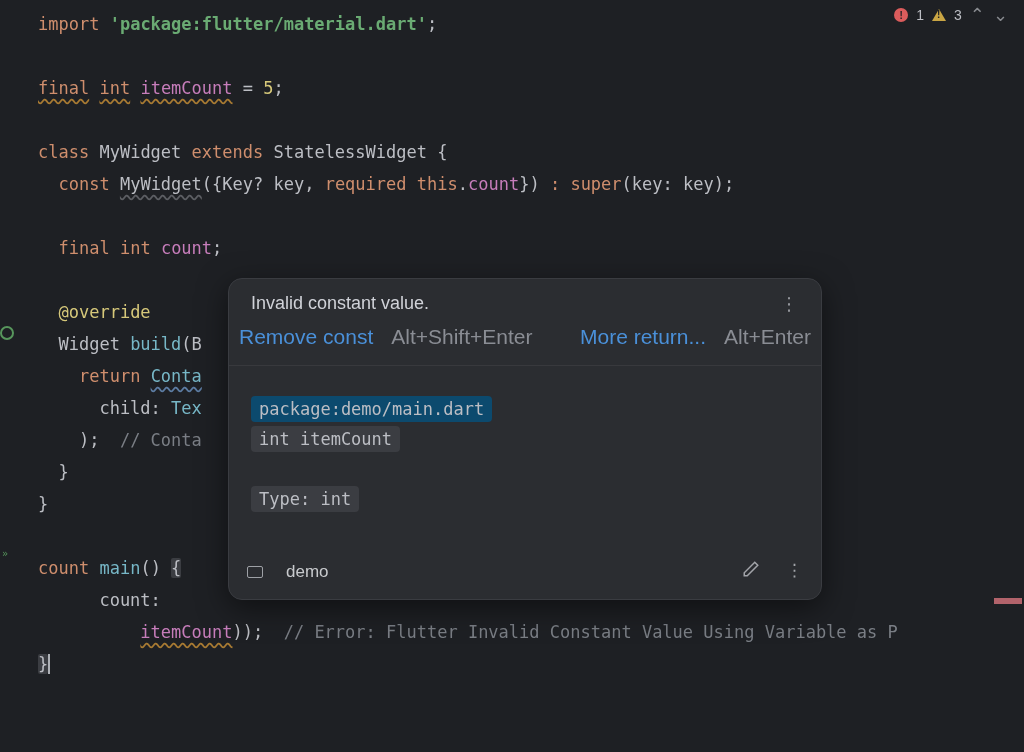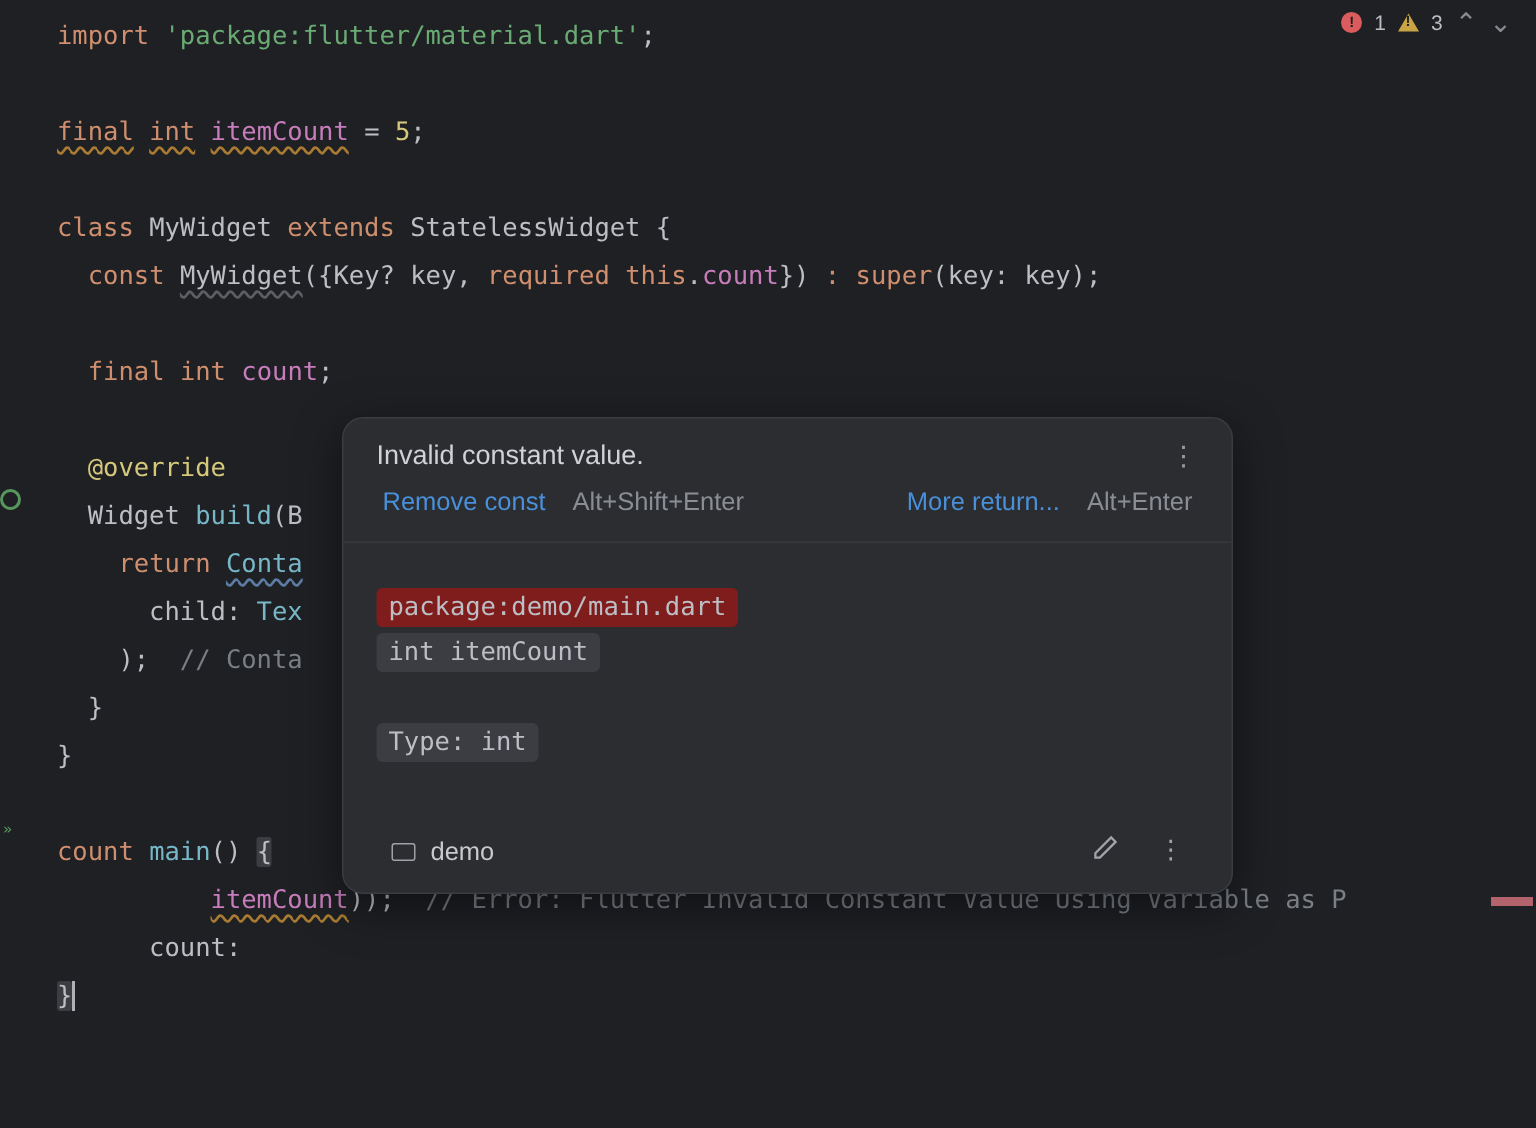--- a/index.html
+++ b/index.html
@@ -12,21 +12,21 @@
     color: #bcbec4;
     overflow: hidden;
     position: relative;
   }
   .editor {
     padding: 8px 0 0 38px;
     line-height: 32px;
   }
   .editor .line { white-space: pre; }
   .k  { color: #cf8e6d; }
-  .s  { color: #6aab73; }
+  .s  { color: #6aab73; font-weight: bold; }
   .fn { color: #77b7c7; }
   .prop { color: #c77dbb; }
   .yw { color: #d6c87a; }
   .cm { color: #7a7e85; }
   .squig-o { text-decoration: underline wavy #a87a32; text-underline-offset: 4px; }
   .squig-b { text-decoration: underline wavy #5c7ca3; text-underline-offset: 4px; }
   .squig-w { text-decoration: underline wavy #5c5e63; text-underline-offset: 4px; }
   .hl-brace { background: #3b3d42; border-radius: 2px; }
   .cursor { border-right: 2px solid #aeb1b6; }
 
@@ -94,42 +94,42 @@
   }
   .popup-head {
     padding: 14px 22px 6px;
     display: flex;
     justify-content: space-between;
     align-items: flex-start;
   }
   .popup-title { color: #d0d2d8; font-size: 18px; }
   .popup-menu { color: #9a9ca2; font-size: 18px; letter-spacing: 1px; cursor: pointer; }
   .popup-actions {
-    padding: 4px 26px 16px;
+    padding: 4px 10px 16px;
     display: flex;
     gap: 18px;
-    font-size: 17px;
+    font-size: 21px;
     border-bottom: 1px solid #38393d;
   }
   .a-link { color: #4a90d9; cursor: pointer; }
   .a-hint { color: #8a8d94; }
   .popup-body {
     padding: 28px 22px 36px;
     font-family: 'Menlo', 'Consolas', monospace;
     font-size: 17px;
     color: #bcbec4;
     line-height: 30px;
   }
-  .chip1 { background: #7f1d1d; padding: 3px 8px; border-radius: 4px; }
+  .chip1 { background: #0c4a6e; padding: 3px 8px; border-radius: 4px; }
   .chip2 { background: #3b3d42; padding: 3px 8px; border-radius: 4px; }
   .popup-foot {
-    padding: 10px 32px 16px;
+    padding: 10px 18px 16px;
     display: flex;
     align-items: center;
-    gap: 10px;
+    gap: 23px;
     font-family: -apple-system, sans-serif;
     font-size: 17px;
     color: #c8cacd;
   }
   .folder-icon {
     width: 16px; height: 12px; border: 1.5px solid #9ea1a6; border-radius: 2px;
     position: relative;
   }
   .foot-actions { margin-left: auto; display: flex; gap: 26px; color: #a2a4a9; }
   .pencil, .dots { cursor: pointer; }
@@ -149,22 +149,22 @@
   <div class="line"> </div>
   <div class="line"><span>  </span><span class="yw">@override</span></div>
   <div class="line"><span>  Widget </span><span class="fn">build</span><span>(B</span></div>
   <div class="line"><span>    </span><span class="k">return</span> <span class="fn squig-b">Conta</span></div>
   <div class="line"><span>      child: </span><span class="fn">Tex</span></div>
   <div class="line"><span>    );  </span><span class="cm">// Conta</span></div>
   <div class="line"><span>  }</span></div>
   <div class="line"><span>}</span></div>
   <div class="line"> </div>
   <div class="line"><span class="k">count</span> <span class="fn">main</span><span>() </span><span class="hl-brace">{</span></div>
+  <div class="line"><span>      count:</span></div>
   <div class="line"><span>          </span><span class="prop squig-o">itemCount</span><span>));  </span><span class="cm">// Error: Flutter Invalid Constant Value Using Variable as P</span></div>
-  <div class="line"><span>      count:</span></div>
   <div class="line"><span class="hl-brace">}</span><span class="cursor"></span></div>
 </div>
 
 <div class="gutter-icon gi-impl"></div>
 <div class="gutter-icon gi-run" style="color:#57965c;font-size:10px;left:2px;">»</div>
 
 <div class="problems">
   <span class="err-dot">!</span>
   <span class="pcnt">1</span>
   <span class="warn-tri"></span>

